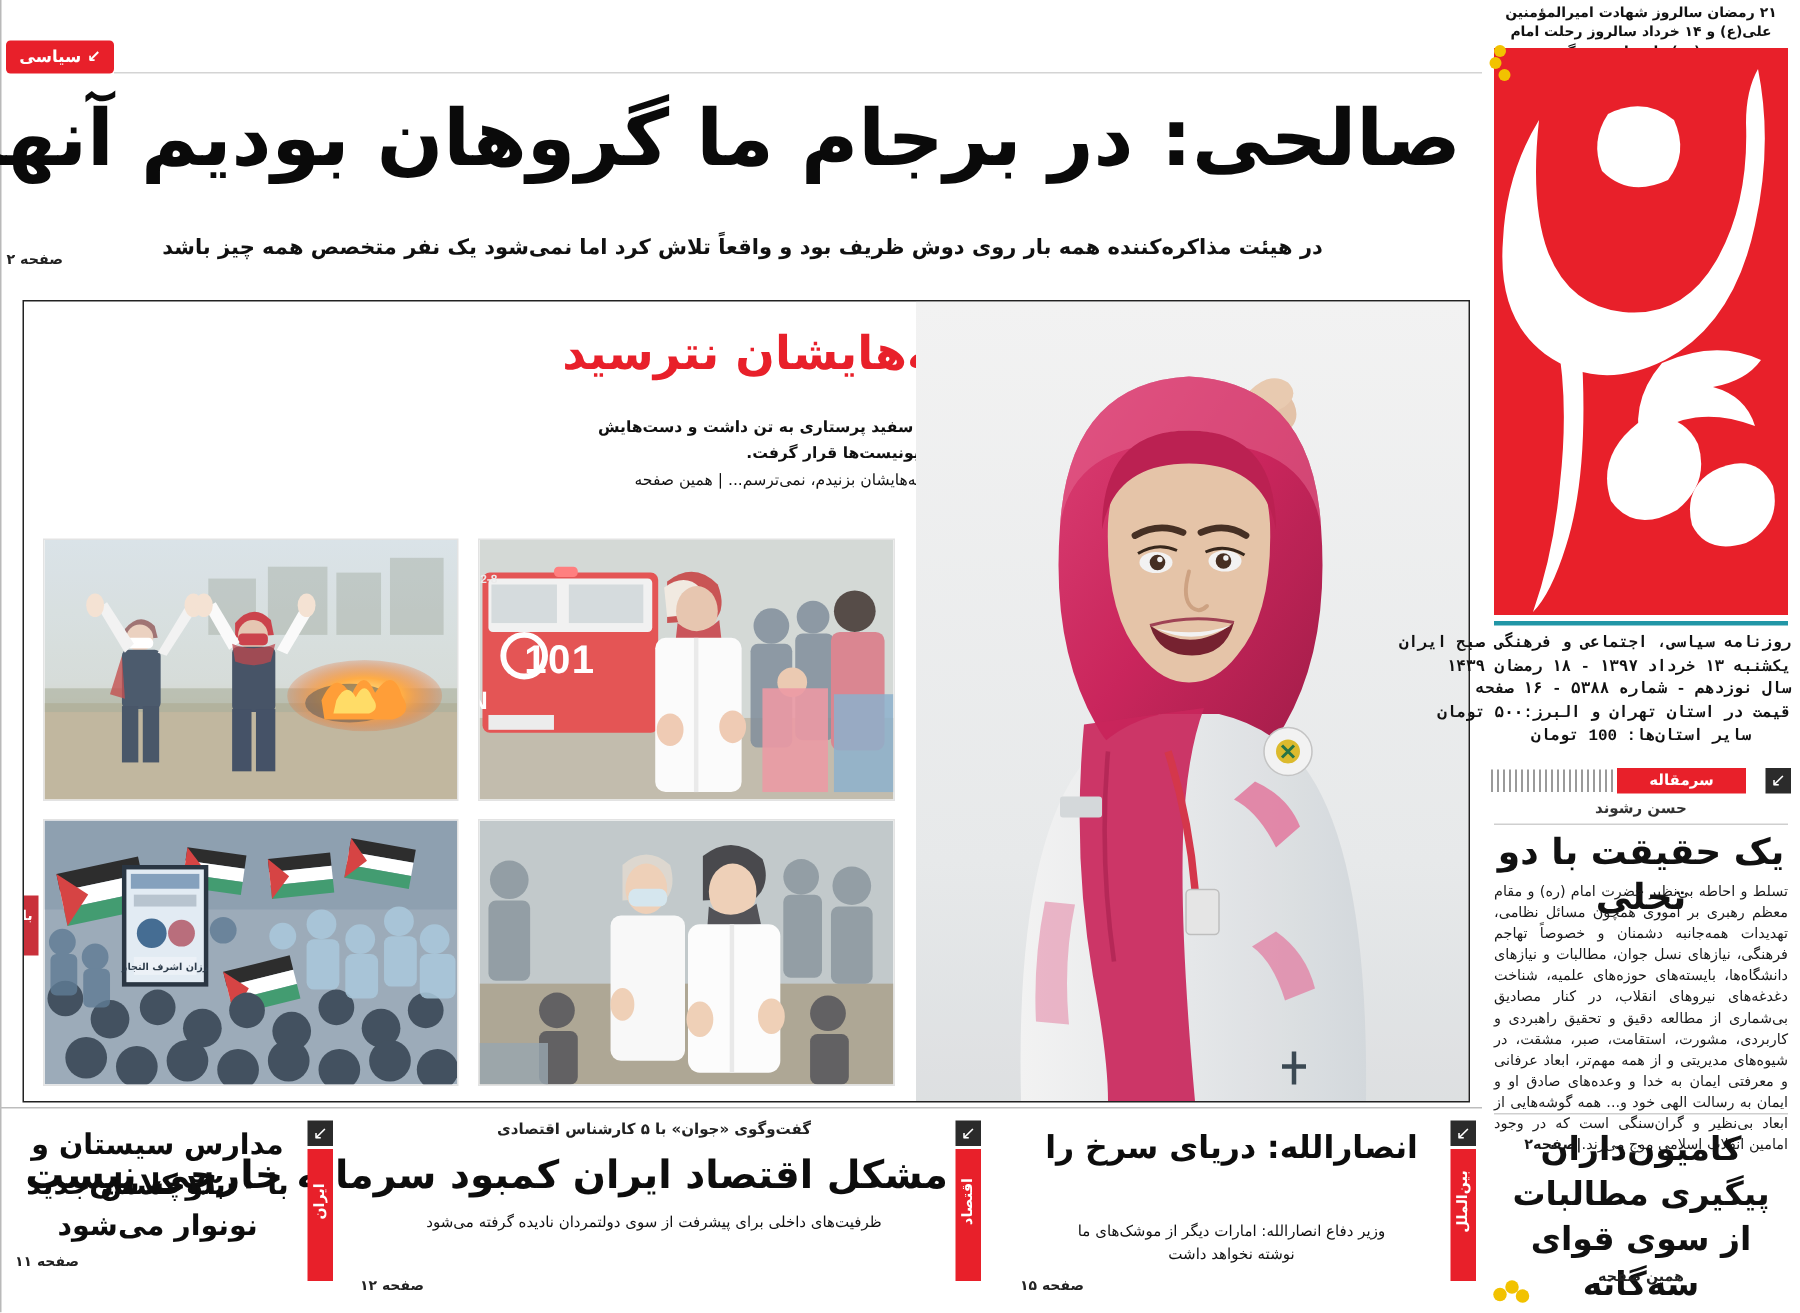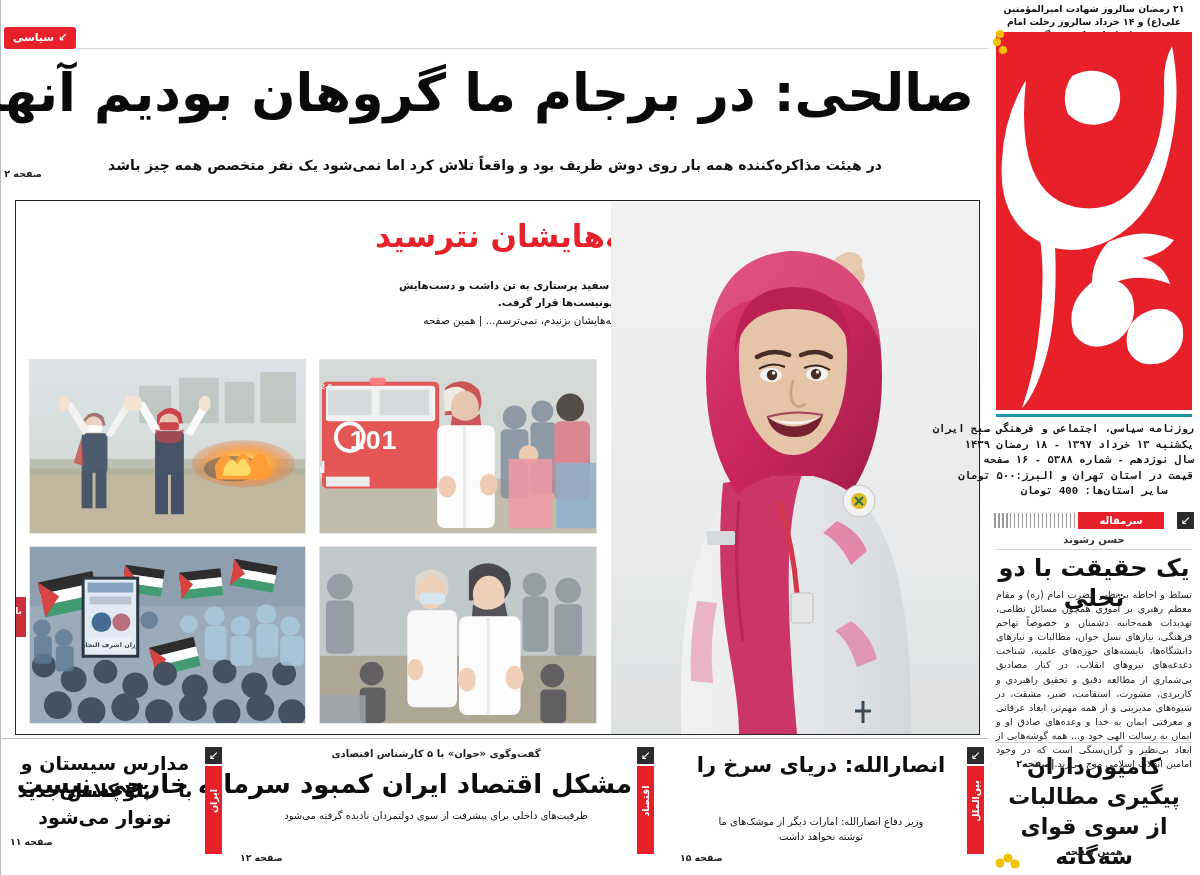--- a/index.html
+++ b/index.html
@@ -782,21 +782,21 @@
       </svg>
     </div>
 
     <div class="teal-rule"></div>
 
     <div class="masthead-info">
       <div>روزنامه سیاسی، اجتماعی و فرهنگی صبح ایران</div>
       <div>یکشنبه ۱۳ خرداد ۱۳۹۷ - ۱۸ رمضان ۱۴۳۹</div>
       <div>سال نوزدهم - شماره ۵۳۸۸ - ۱۶ صفحه</div>
       <div>قیمت در استان تهران و البرز:۵۰۰ تومان</div>
-      <div>سایر استان‌ها: 400 تومان</div>
+      <div>سایر استان‌ها: 100 تومان</div>
     </div>
 
     <div class="edit-head">
       <div class="hatch"></div>
       <div class="edit-badge">سرمقاله</div>
       <div class="edit-arrow">↙</div>
     </div>
 
     <div class="edit-author">حسن رشوند</div>
     <div class="edit-rule"></div>

